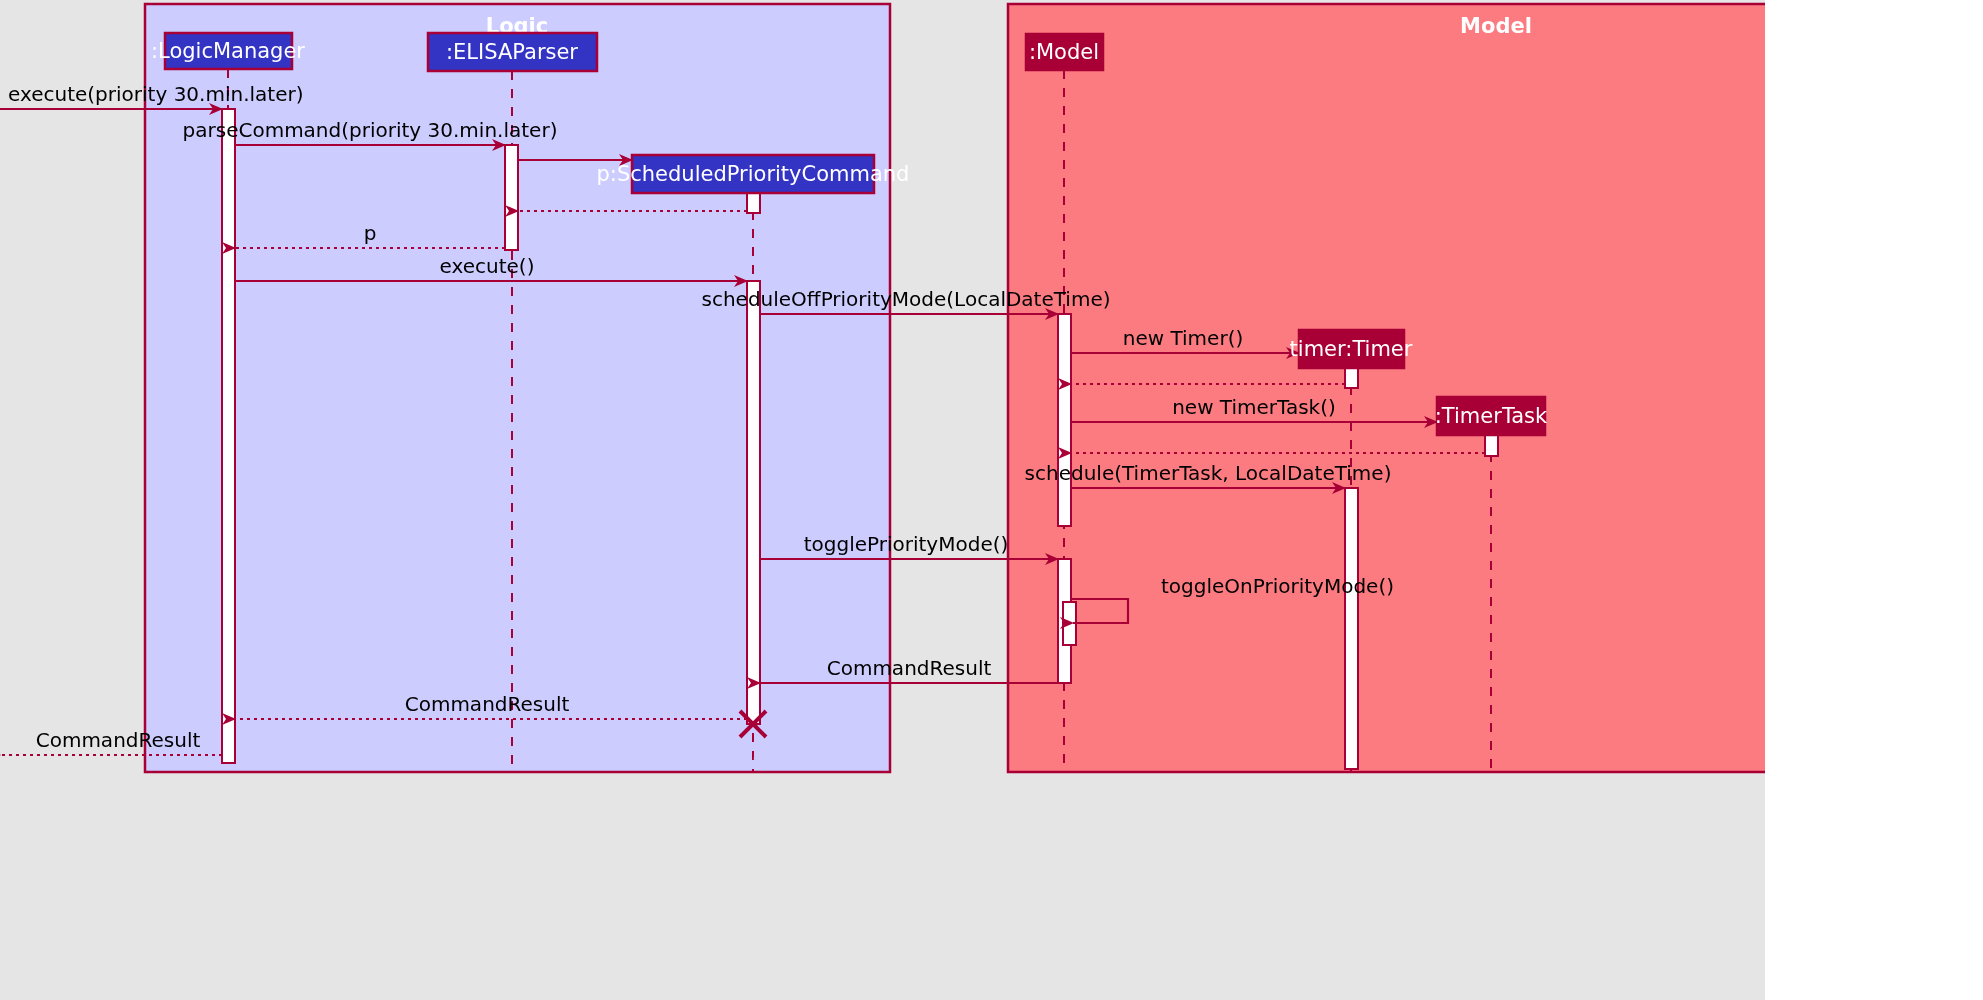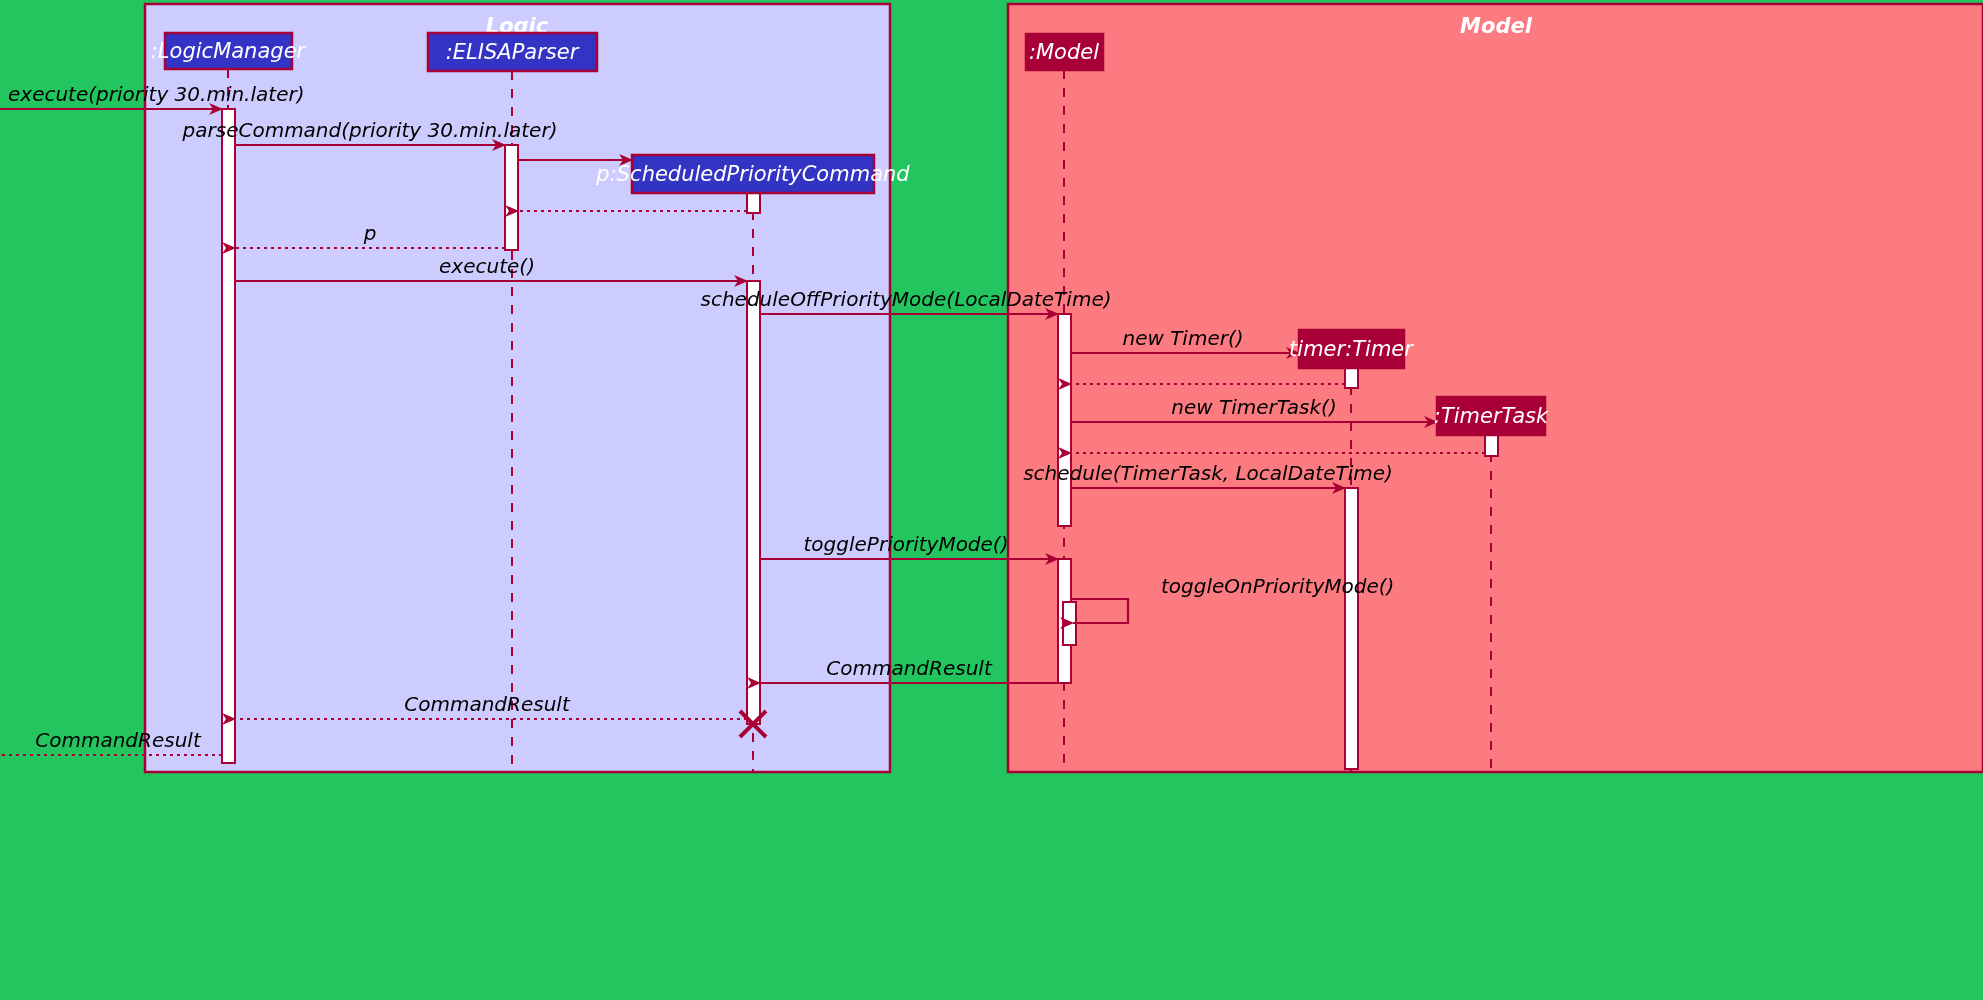--- a/index.html
+++ b/index.html
@@ -5,25 +5,24 @@
   html, body {
     margin: 0;
     padding: 0;
     background: #ffffff;
   }
   body {
     font-family: "DejaVu Sans", "Liberation Sans", sans-serif;
   }
   #diagram {
     position: relative;
-    width: 1983px;
+    width: 1765px;
     height: 1000px;
-    background: #22c55e;
+    background: #e5e5e5;
     overflow: hidden;
-    font-style: italic;
   }
   svg.layer {
     position: absolute;
     top: 0;
     left: 0;
     width: 1983px;
     height: 1000px;
   }
   .pkg-rect { stroke: #A80036; stroke-width: 2.5; }
   .pkg-title {

